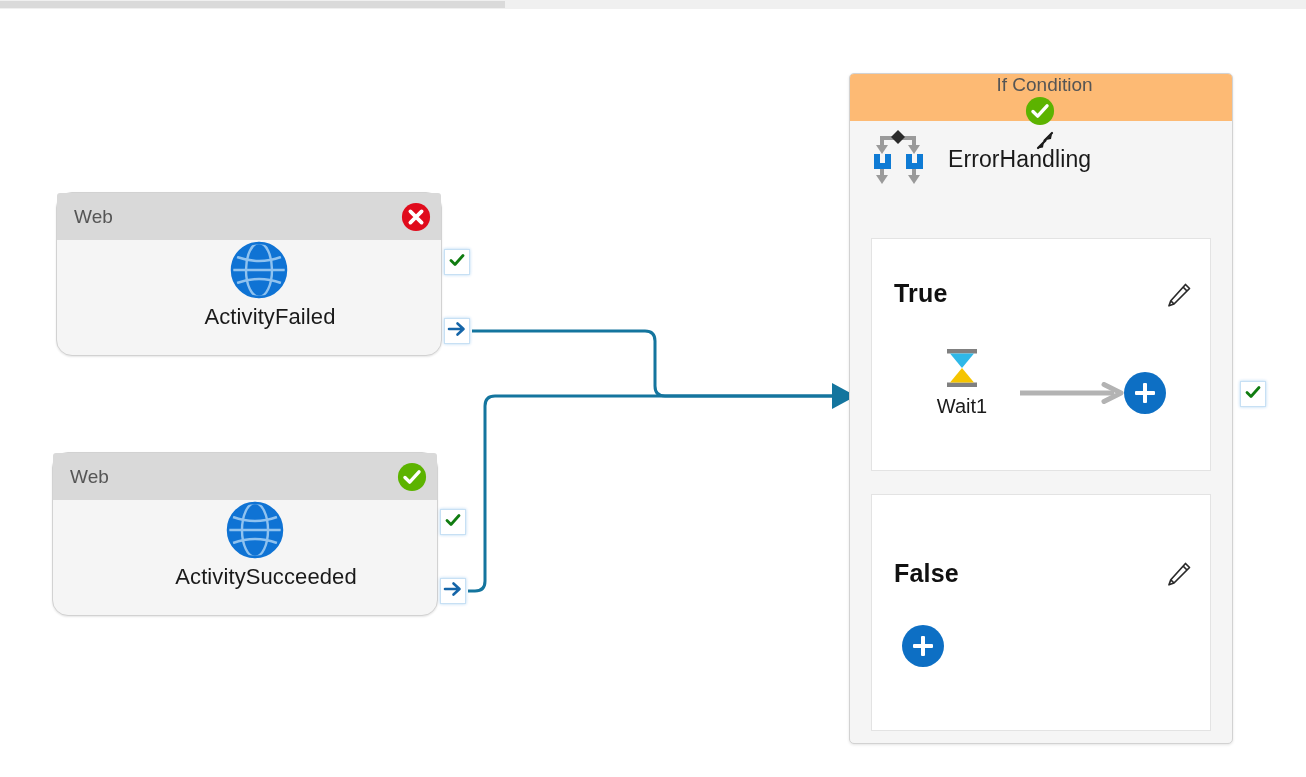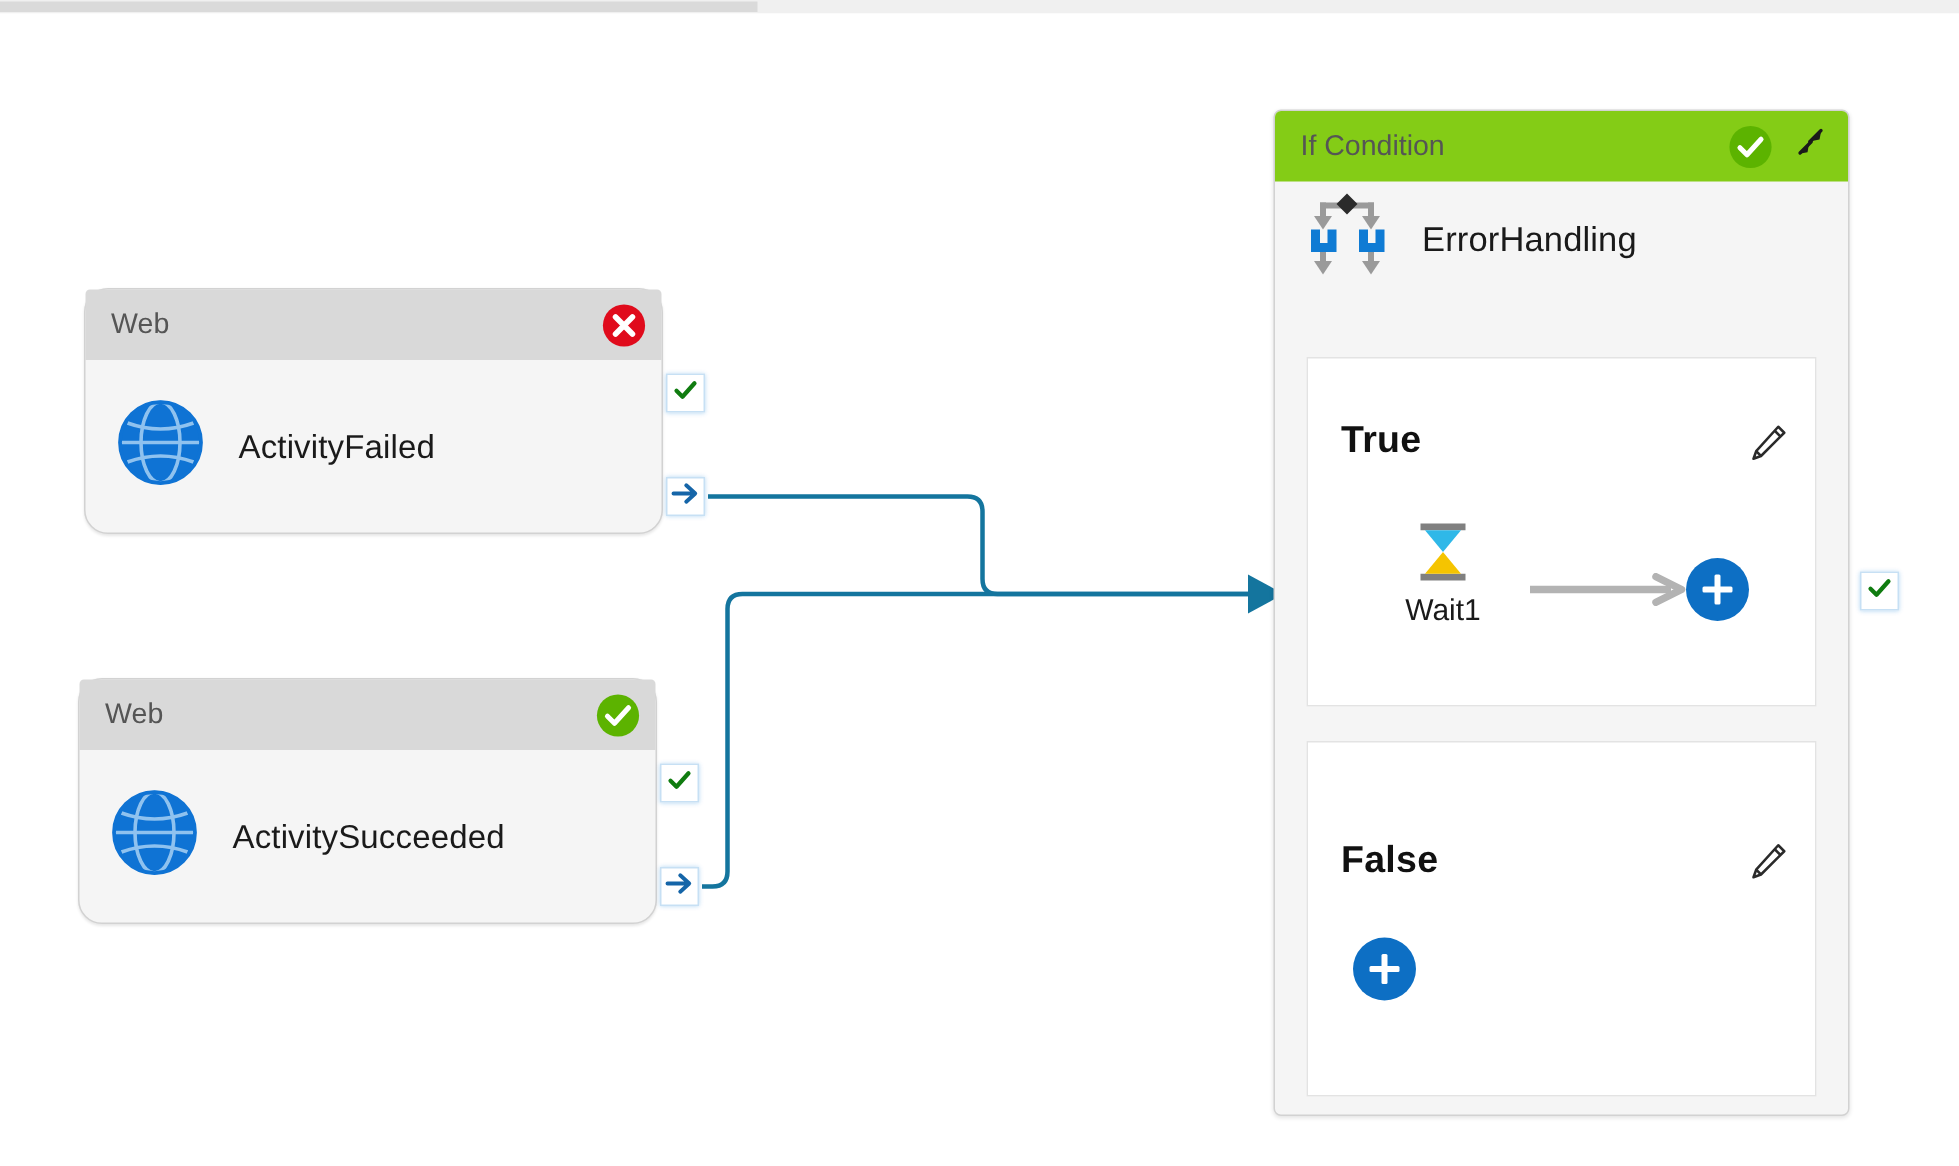--- a/index.html
+++ b/index.html
@@ -75,20 +75,21 @@
     color: #555555;
     flex: 1;
     letter-spacing: 0.1px;
   }
   .card-body {
     display: flex;
     align-items: center;
     height: 115px;
     padding-left: 20px;
     box-sizing: border-box;
+    flex-direction: column;
   }
   .card-name {
     font-size: 22px;
     color: #1a1a1a;
     margin-left: 22px;
     letter-spacing: 0.1px;
   }
 
   
   .status-icon { width: 30px; height: 30px; display: block; }
@@ -115,26 +116,27 @@
     width: 384px;
     height: 671px;
     background: #f5f5f5;
     border: 1px solid #d2d2d2;
     border-radius: 5px;
     box-shadow: 0 1px 3px rgba(0,0,0,0.11);
     box-sizing: border-box;
   }
   .container-header {
     height: 47px;
-    background: #84cc16;
+    background: #fdba74;
     border-radius: 4px 4px 0 0;
     display: flex;
     align-items: center;
     padding: 0 10px 0 17px;
     box-sizing: border-box;
+    flex-direction: column;
   }
   .container-title {
     font-size: 19px;
     color: #555555;
     flex: 1;
   }
   .container-subhead {
     display: flex;
     align-items: center;
     height: 77px;

